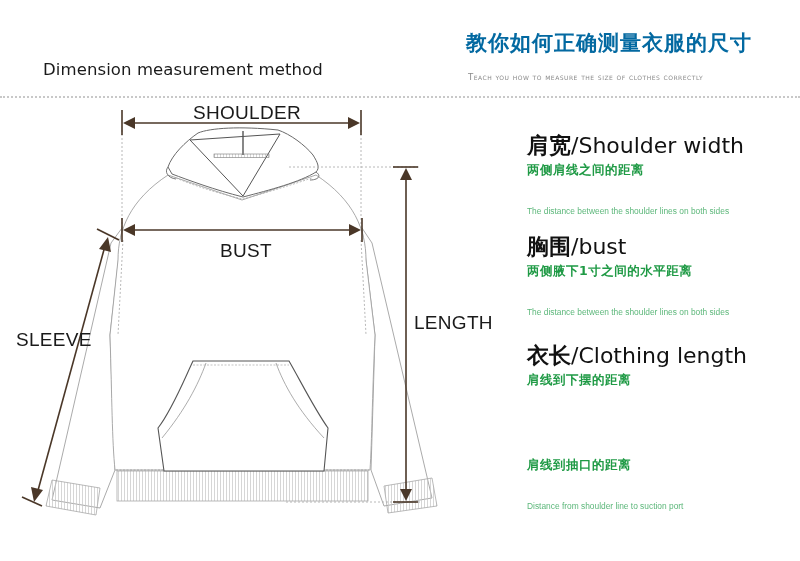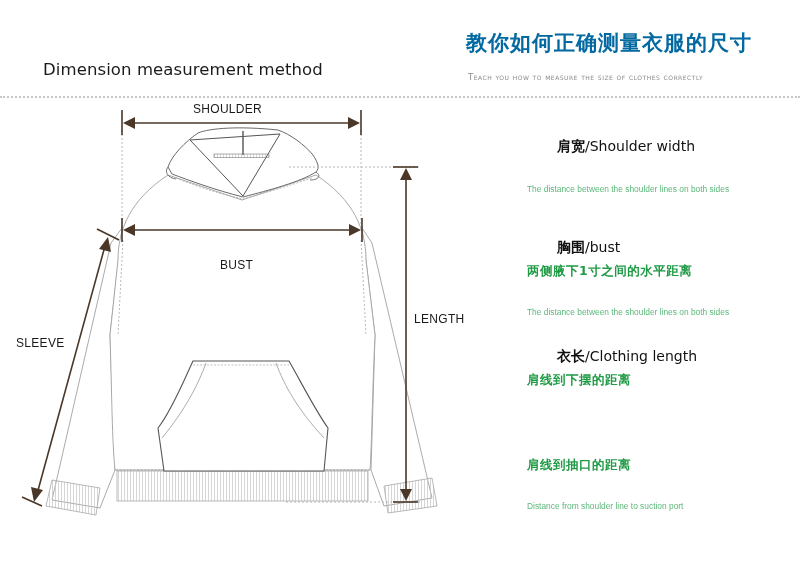--- a/index.html
+++ b/index.html
@@ -25,29 +25,29 @@
     }
     .header-en::first-letter { text-transform: uppercase; }
     .divider {
       position: absolute; left: 0; top: 96px; width: 800px; height: 0;
       border-top: 2px dotted #c8c8c8;
     }
 
     .diagram { position: absolute; left: 0; top: 0; width: 500px; height: 561px; }
     .dim-label {
       position: absolute; font-family: "Liberation Sans", sans-serif;
-      font-size: 12px; color: #1a1a1a; letter-spacing: 0.3px;
+      font-size: 19px; color: #1a1a1a; letter-spacing: 0.3px;
     }
 
     .spec {
       position: absolute; left: 527px;
     }
     .spec-title {
       font-family: "DejaVu Sans", sans-serif;
-      font-size: 14px; color: #111; white-space: nowrap; line-height: 22px; margin-left: 30px;
+      font-size: 22px; color: #111; white-space: nowrap; line-height: 22px;
     }
     .spec-title .cn { font-weight: bold; }
     .spec-cn {
       font-family: "DejaVu Sans", sans-serif;
       font-size: 12.5px; font-weight: bold; color: #1f9a45; margin-top: 5px; letter-spacing: 0.5px;
       white-space: nowrap;
     }
     .spec-en {
       font-family: "Liberation Sans", sans-serif;
       font-size: 8.4px; color: #5cb77a; margin-top: 27px; white-space: nowrap;
@@ -140,29 +140,30 @@
     <g stroke="#4a3728" stroke-width="1.6">
       <line x1="97" y1="229" x2="119" y2="240"></line>
       <line x1="22" y1="497" x2="42" y2="506"></line>
       <line x1="105" y1="246" x2="37" y2="494"></line>
       <path d="M108,237 L99,249 L111,252 Z" fill="#4a3728" stroke="none"></path>
       <path d="M34,502 L43,490 L31,487 Z" fill="#4a3728" stroke="none"></path>
     </g>
   </svg>
 
   <div class="dim-label" style="left:193px; top:102px;">SHOULDER</div>
-  <div class="dim-label" style="left:220px; top:258px;">BUST</div>
-  <div class="dim-label" style="left:16px; top:336px;">SLEEVE</div>
+  <div class="dim-label" style="left:220px; top:240px;">BUST</div>
+  <div class="dim-label" style="left:16px; top:329px;">SLEEVE</div>
   <div class="dim-label" style="left:414px; top:312px;">LENGTH</div>
 </div>
 
 <div class="spec" style="top:135px;">
   <div class="spec-title">
     <span class="cn">肩宽</span><span>/Shoulder width</span>
   </div>
+  <div class="spec-cn">两侧肩线之间的距离</div>
   <div class="spec-en">The distance between the shoulder lines on both sides</div>
 </div>
 
 <div class="spec" style="top:236px;">
   <div class="spec-title">
     <span class="cn">胸围</span><span>/bust</span>
   </div>
   <div class="spec-cn">两侧腋下1寸之间的水平距离</div>
   <div class="spec-en">The distance between the shoulder lines on both sides</div>
 </div>

